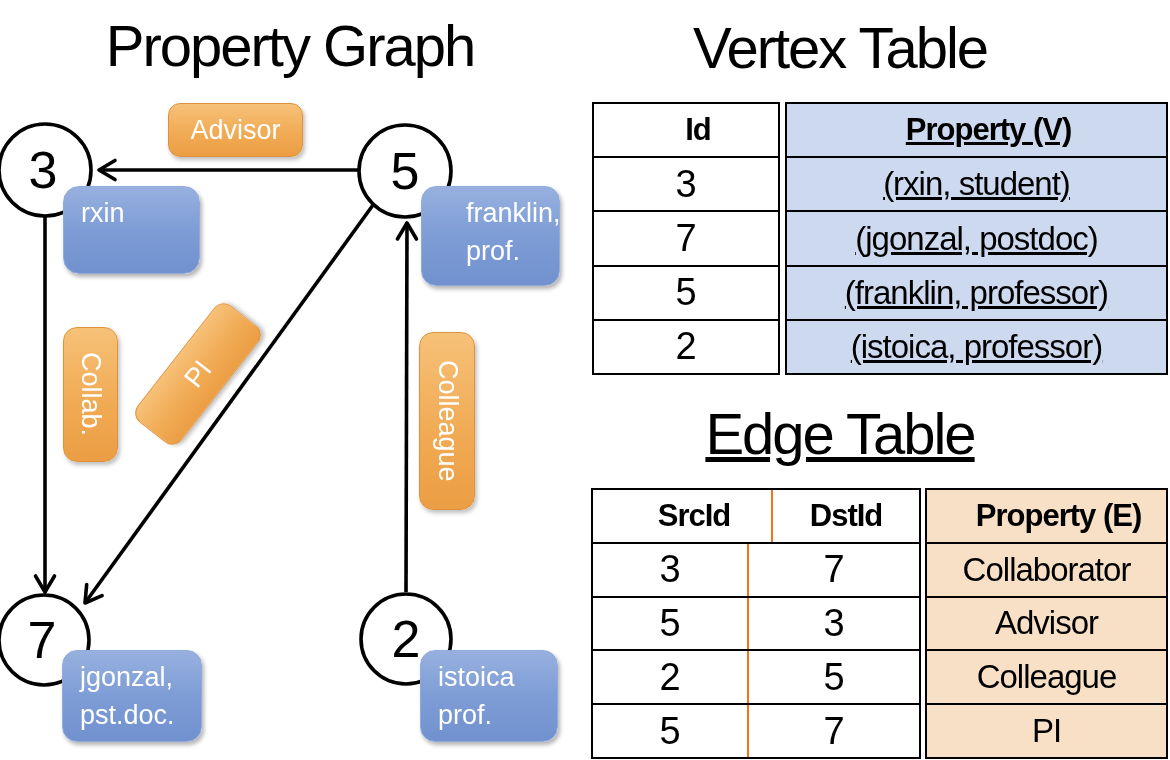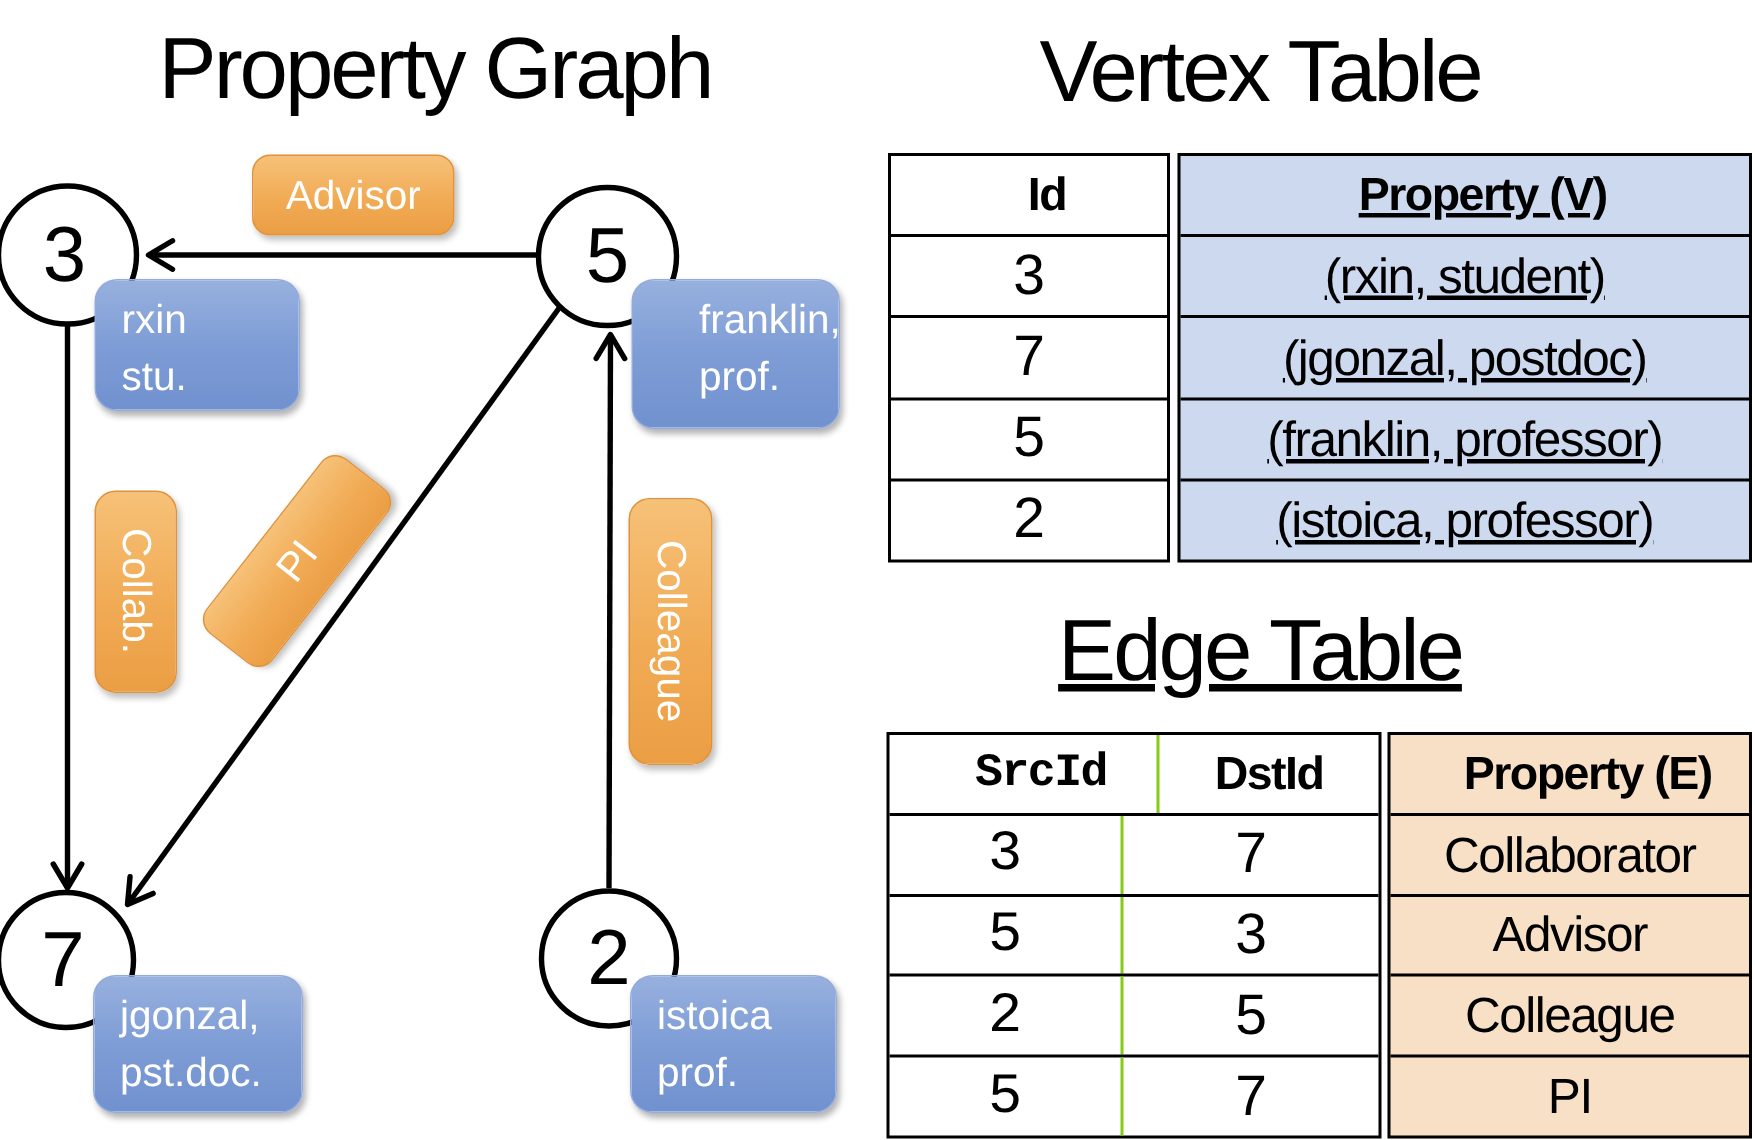--- a/index.html
+++ b/index.html
@@ -38,21 +38,21 @@
   }
   .tbl > .trow { flex:1; display:flex; align-items:center; justify-content:center; border-top:2px solid #000; }
   .tbl > .trow:first-child { border-top:none;padding-left:24px; }
   .tbl.bg-blue { background:#cdd9ee; }
   .tbl.bg-tan  { background:#f7e0c5; }
   .th   { font-weight:bold; font-size:31px; letter-spacing:-1px; }
   .num  { font-size:38px; }
   .ptxt { font-size:33px; letter-spacing:-1px; white-space:nowrap; }
   .trow.split { padding:0; }
   .trow.split > div { height:100%; display:flex; align-items:center; justify-content:center; }
-  .cell-src { width:156px; border-right:2px solid #84cc16; box-sizing:border-box;font-family:Liberation Mono, monospace; }
+  .cell-src { width:156px; border-right:2px solid #f97316; box-sizing:border-box; }
   .cell-dst { flex:1; }
 </style>
 </head>
 <body>
 
 <div class="stage">
 
   <div class="title" style="left:30px; top:12px; width:520px;">Property Graph</div>
 
   <svg id="graph-svg" width="585" height="760" viewBox="0 0 585 760">
@@ -74,23 +74,22 @@
   <div class="node-num" style="left:8px;   top:137px;">3</div>
   <div class="node-num" style="left:370px; top:138px;">5</div>
   <div class="node-num" style="left:7px;   top:607px;">7</div>
   <div class="node-num" style="left:371px; top:606px;">2</div>
 
   <div class="elabel" style="left:168px; top:103px; width:135px; height:54px;">Advisor</div>
   <div class="elabel vert" style="left:63px; top:327px; width:55px; height:135px;">Collab.</div>
   <div class="elabel" style="left:124px; top:346px; width:148px; height:56px; transform:rotate(-52deg);">PI</div>
   <div class="elabel vert" style="left:419px; top:332px; width:56px; height:178px;">Colleague</div>
 
-  <div class="card" style="left:63px; top:186px; width:137px; height:88px;">
+  <div class="card" style="left:63px; top:186px; width:137px; height:88px;border-radius:16px;">
     <div>rxin</div>
-    <div>stu.</div>
   </div>
   <div class="card" style="left:421px; top:186px; width:139px; height:100px;padding-left:44px;">
     <div>franklin,</div>
     <div>prof.</div>
   </div>
   <div class="card" style="left:62px; top:650px; width:140px; height:92px;">
     <div>jgonzal,</div>
     <div>pst.doc.</div>
   </div>
   <div class="card" style="left:420px; top:650px; width:138px; height:92px;">

